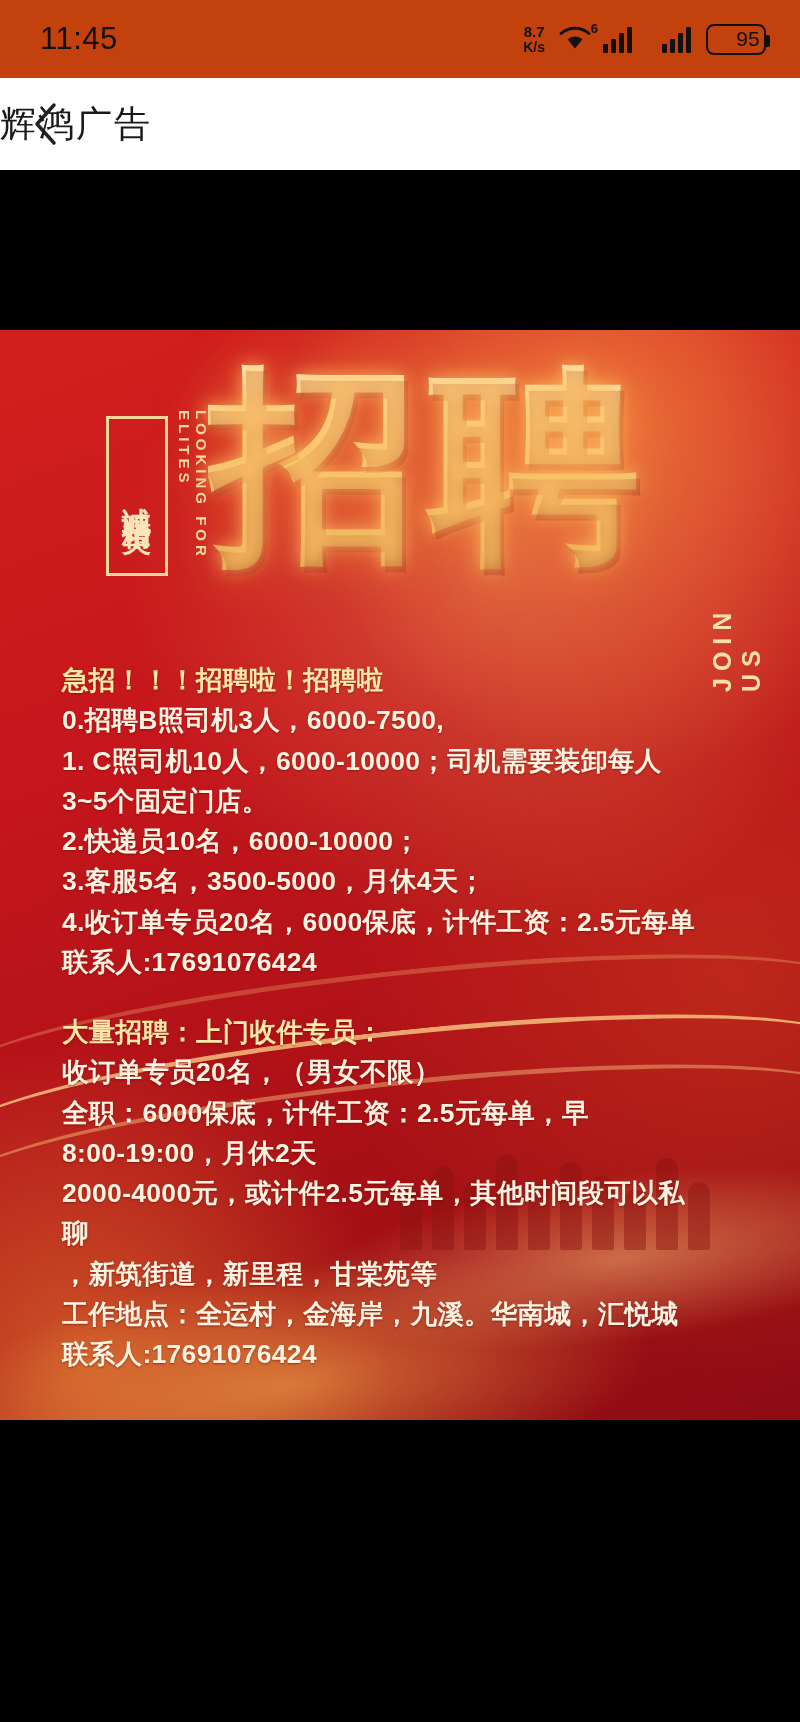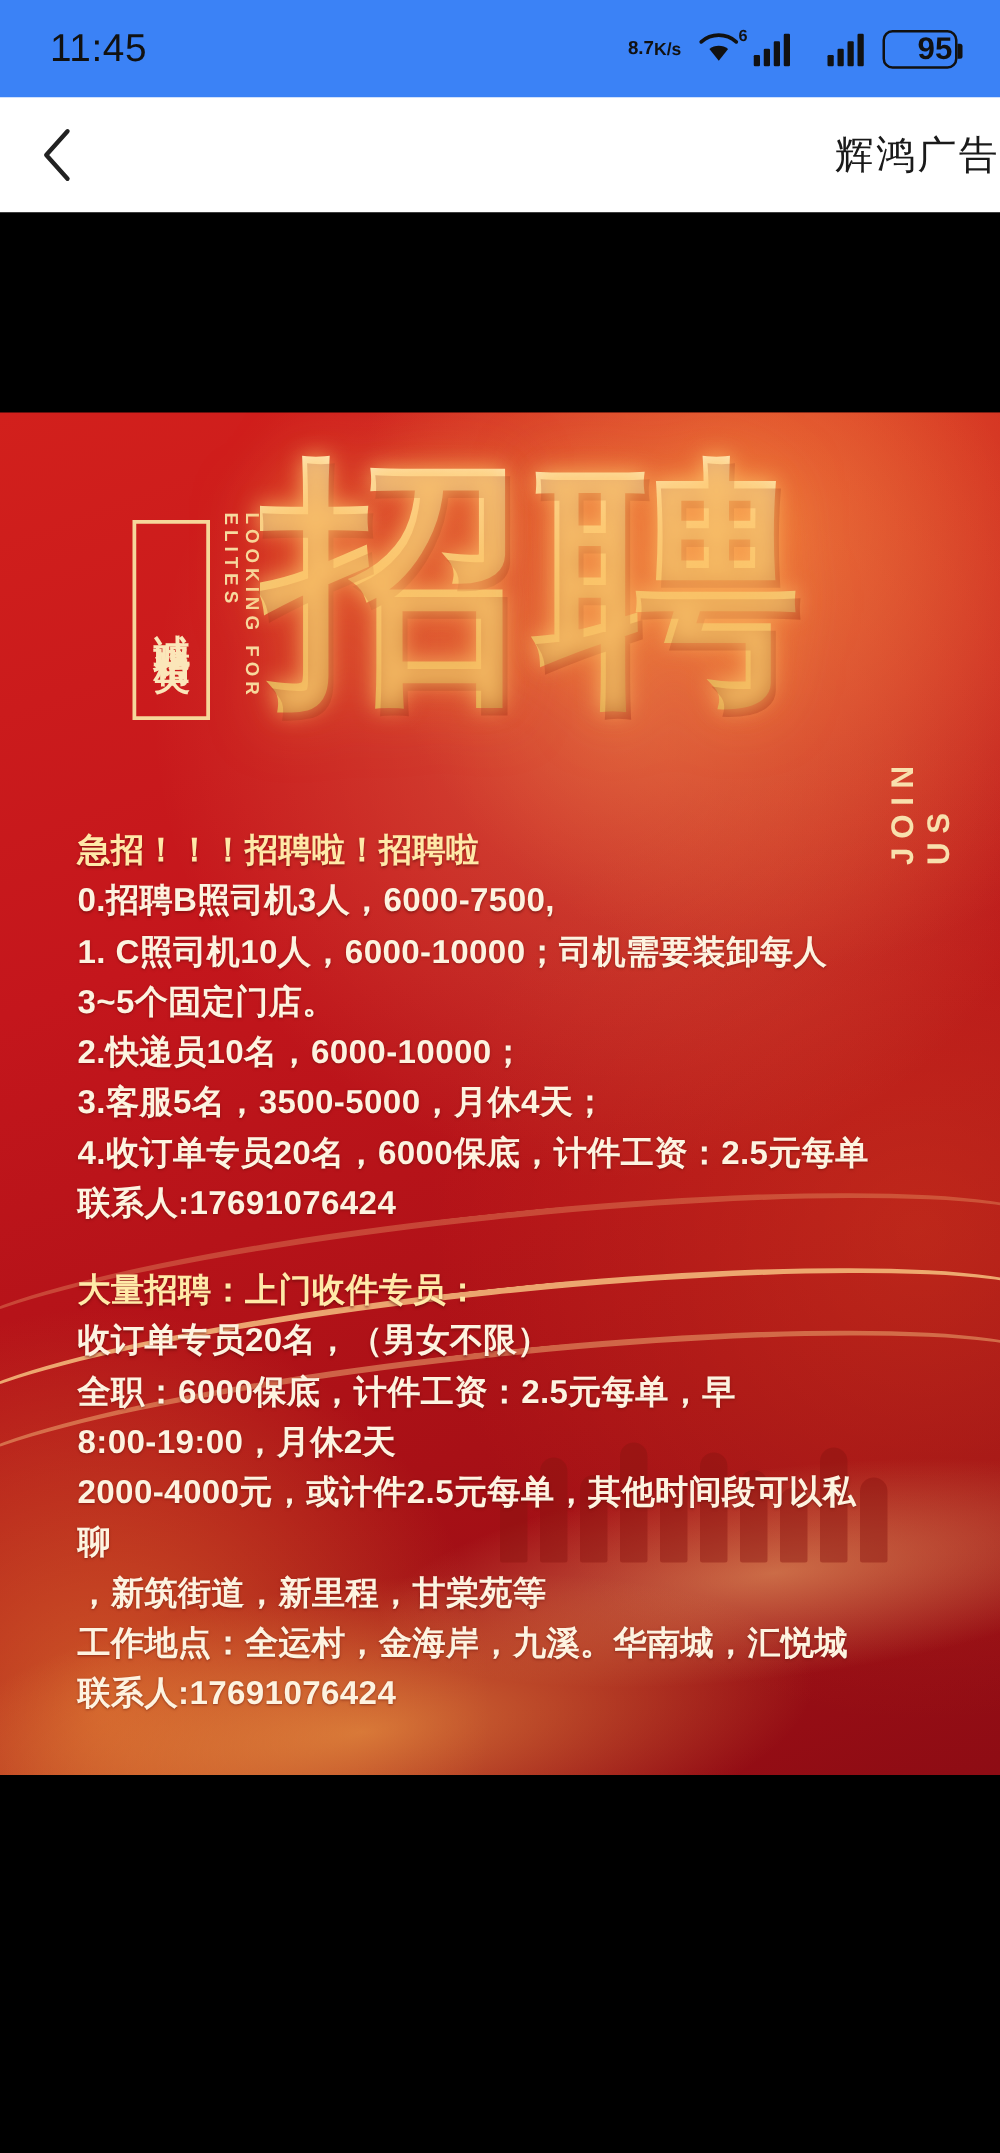--- a/index.html
+++ b/index.html
@@ -11,35 +11,36 @@
     overflow: hidden;
   }
 
   
   .status-bar {
     height: 78px;
     display: flex;
     align-items: center;
     justify-content: space-between;
     padding: 0 34px 0 40px;
-    background: #3b82f6;
+    background: #c2410c;
     color: #111;
   }
   .status-time {
     font-size: 31px;
     letter-spacing: 0.5px;
     font-weight: 400;
   }
   .status-right {
     display: flex;
     align-items: center;
     gap: 11px;
   }
   .netspeed {
     display: flex;
+    flex-direction: column;
     align-items: center;
     justify-content: center;
     line-height: 1.05;
     font-size: 15px;
     font-weight: 700;
     margin-right: 2px;
   }
   .netspeed .unit { font-size: 14px; font-weight: 700; }
 
   .wifi-wrap { position: relative; width: 34px; height: 30px; }
@@ -78,21 +79,21 @@
     margin-left: 4px;
   }
   .battery:after {
     content: "";
     position: absolute;
     right: -6px; top: 9px;
     width: 4px; height: 12px;
     background: #111;
     border-radius: 0 2px 2px 0;
   }
-  .battery span { font-size: 25px; font-weight: 700; margin-left: 24px; }
+  .battery span { font-size: 21px; font-weight: 400; margin-left: 24px; }
 
   
   .title-bar {
     height: 92px;
     display: flex;
     align-items: center;
     background: #ffffff;
     position: relative;
   }
   .back-btn {
@@ -100,22 +101,22 @@
     height: 92px;
     display: flex;
     align-items: center;
     justify-content: center;
     cursor: pointer;
   }
   .back-btn svg { display: block; }
   .title-text {
     position: absolute;
     left: 0; right: 0;
-    text-align: right;
-    font-size: 31px;
+    text-align: left;
+    font-size: 36px;
     color: #1a1a1a;
     letter-spacing: 2px;
     pointer-events: none;
   }
 
   
   .content {
     position: relative;
     width: 800px;
     height: 1722px;

